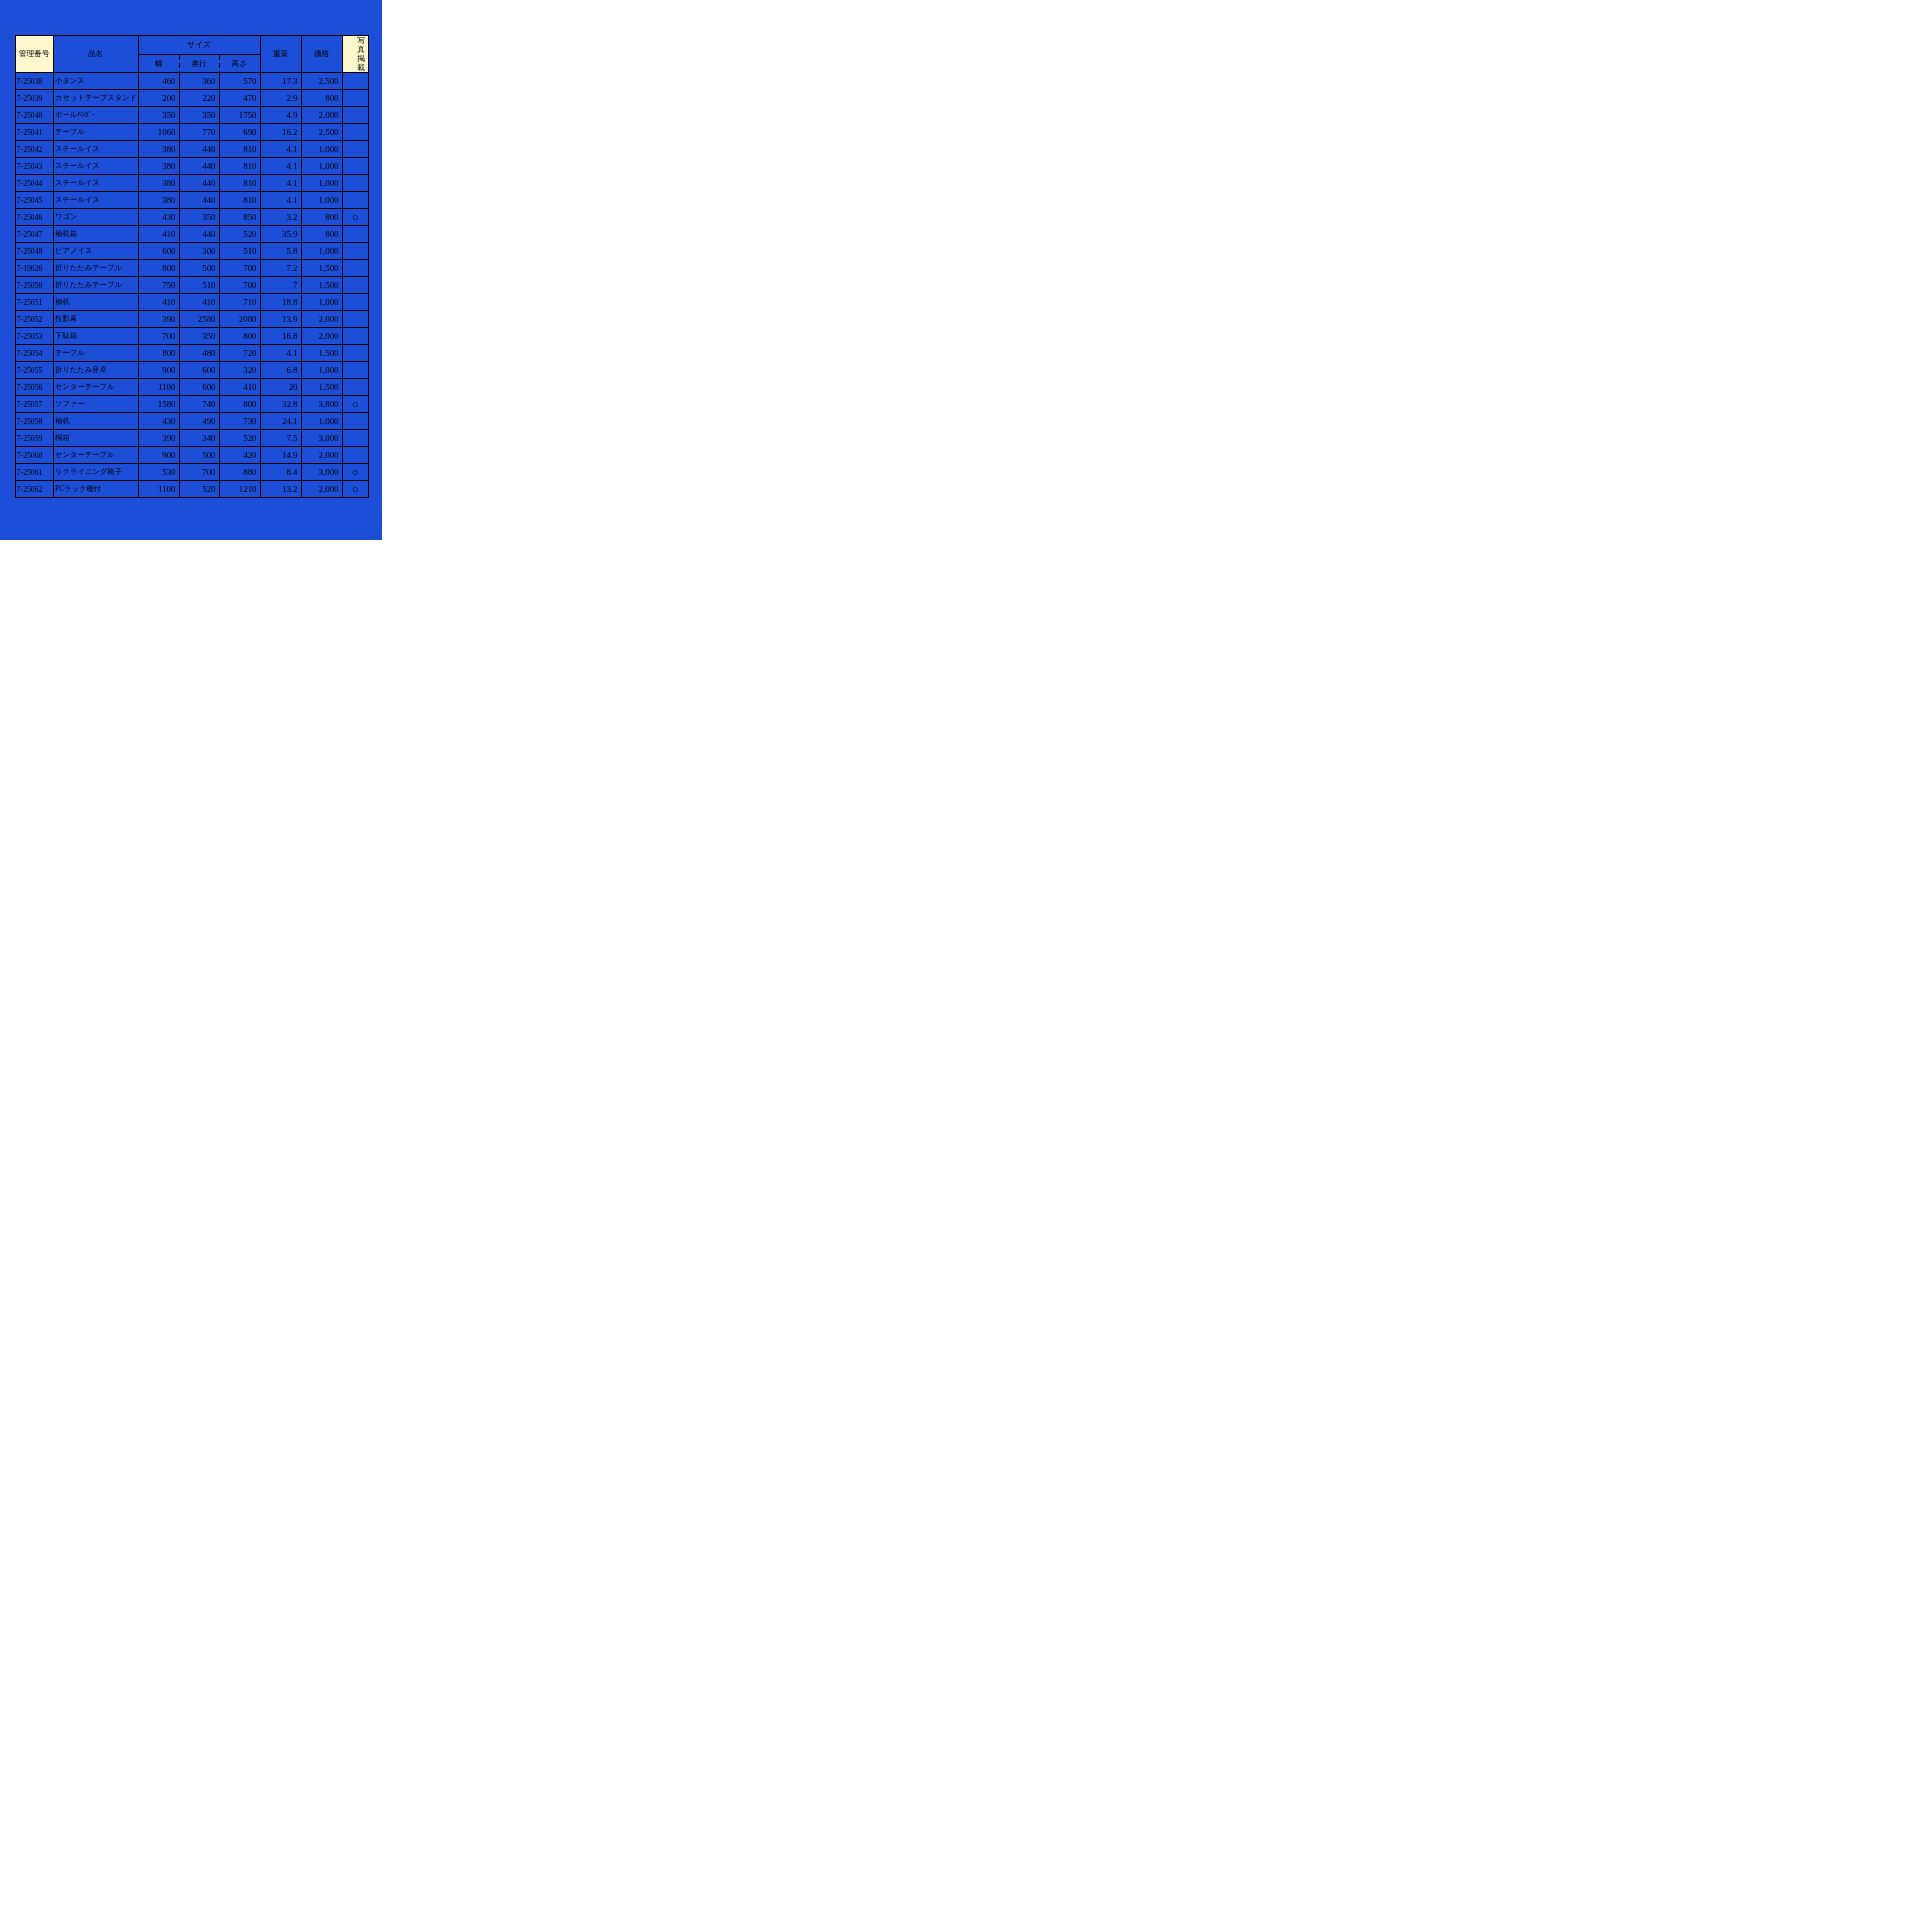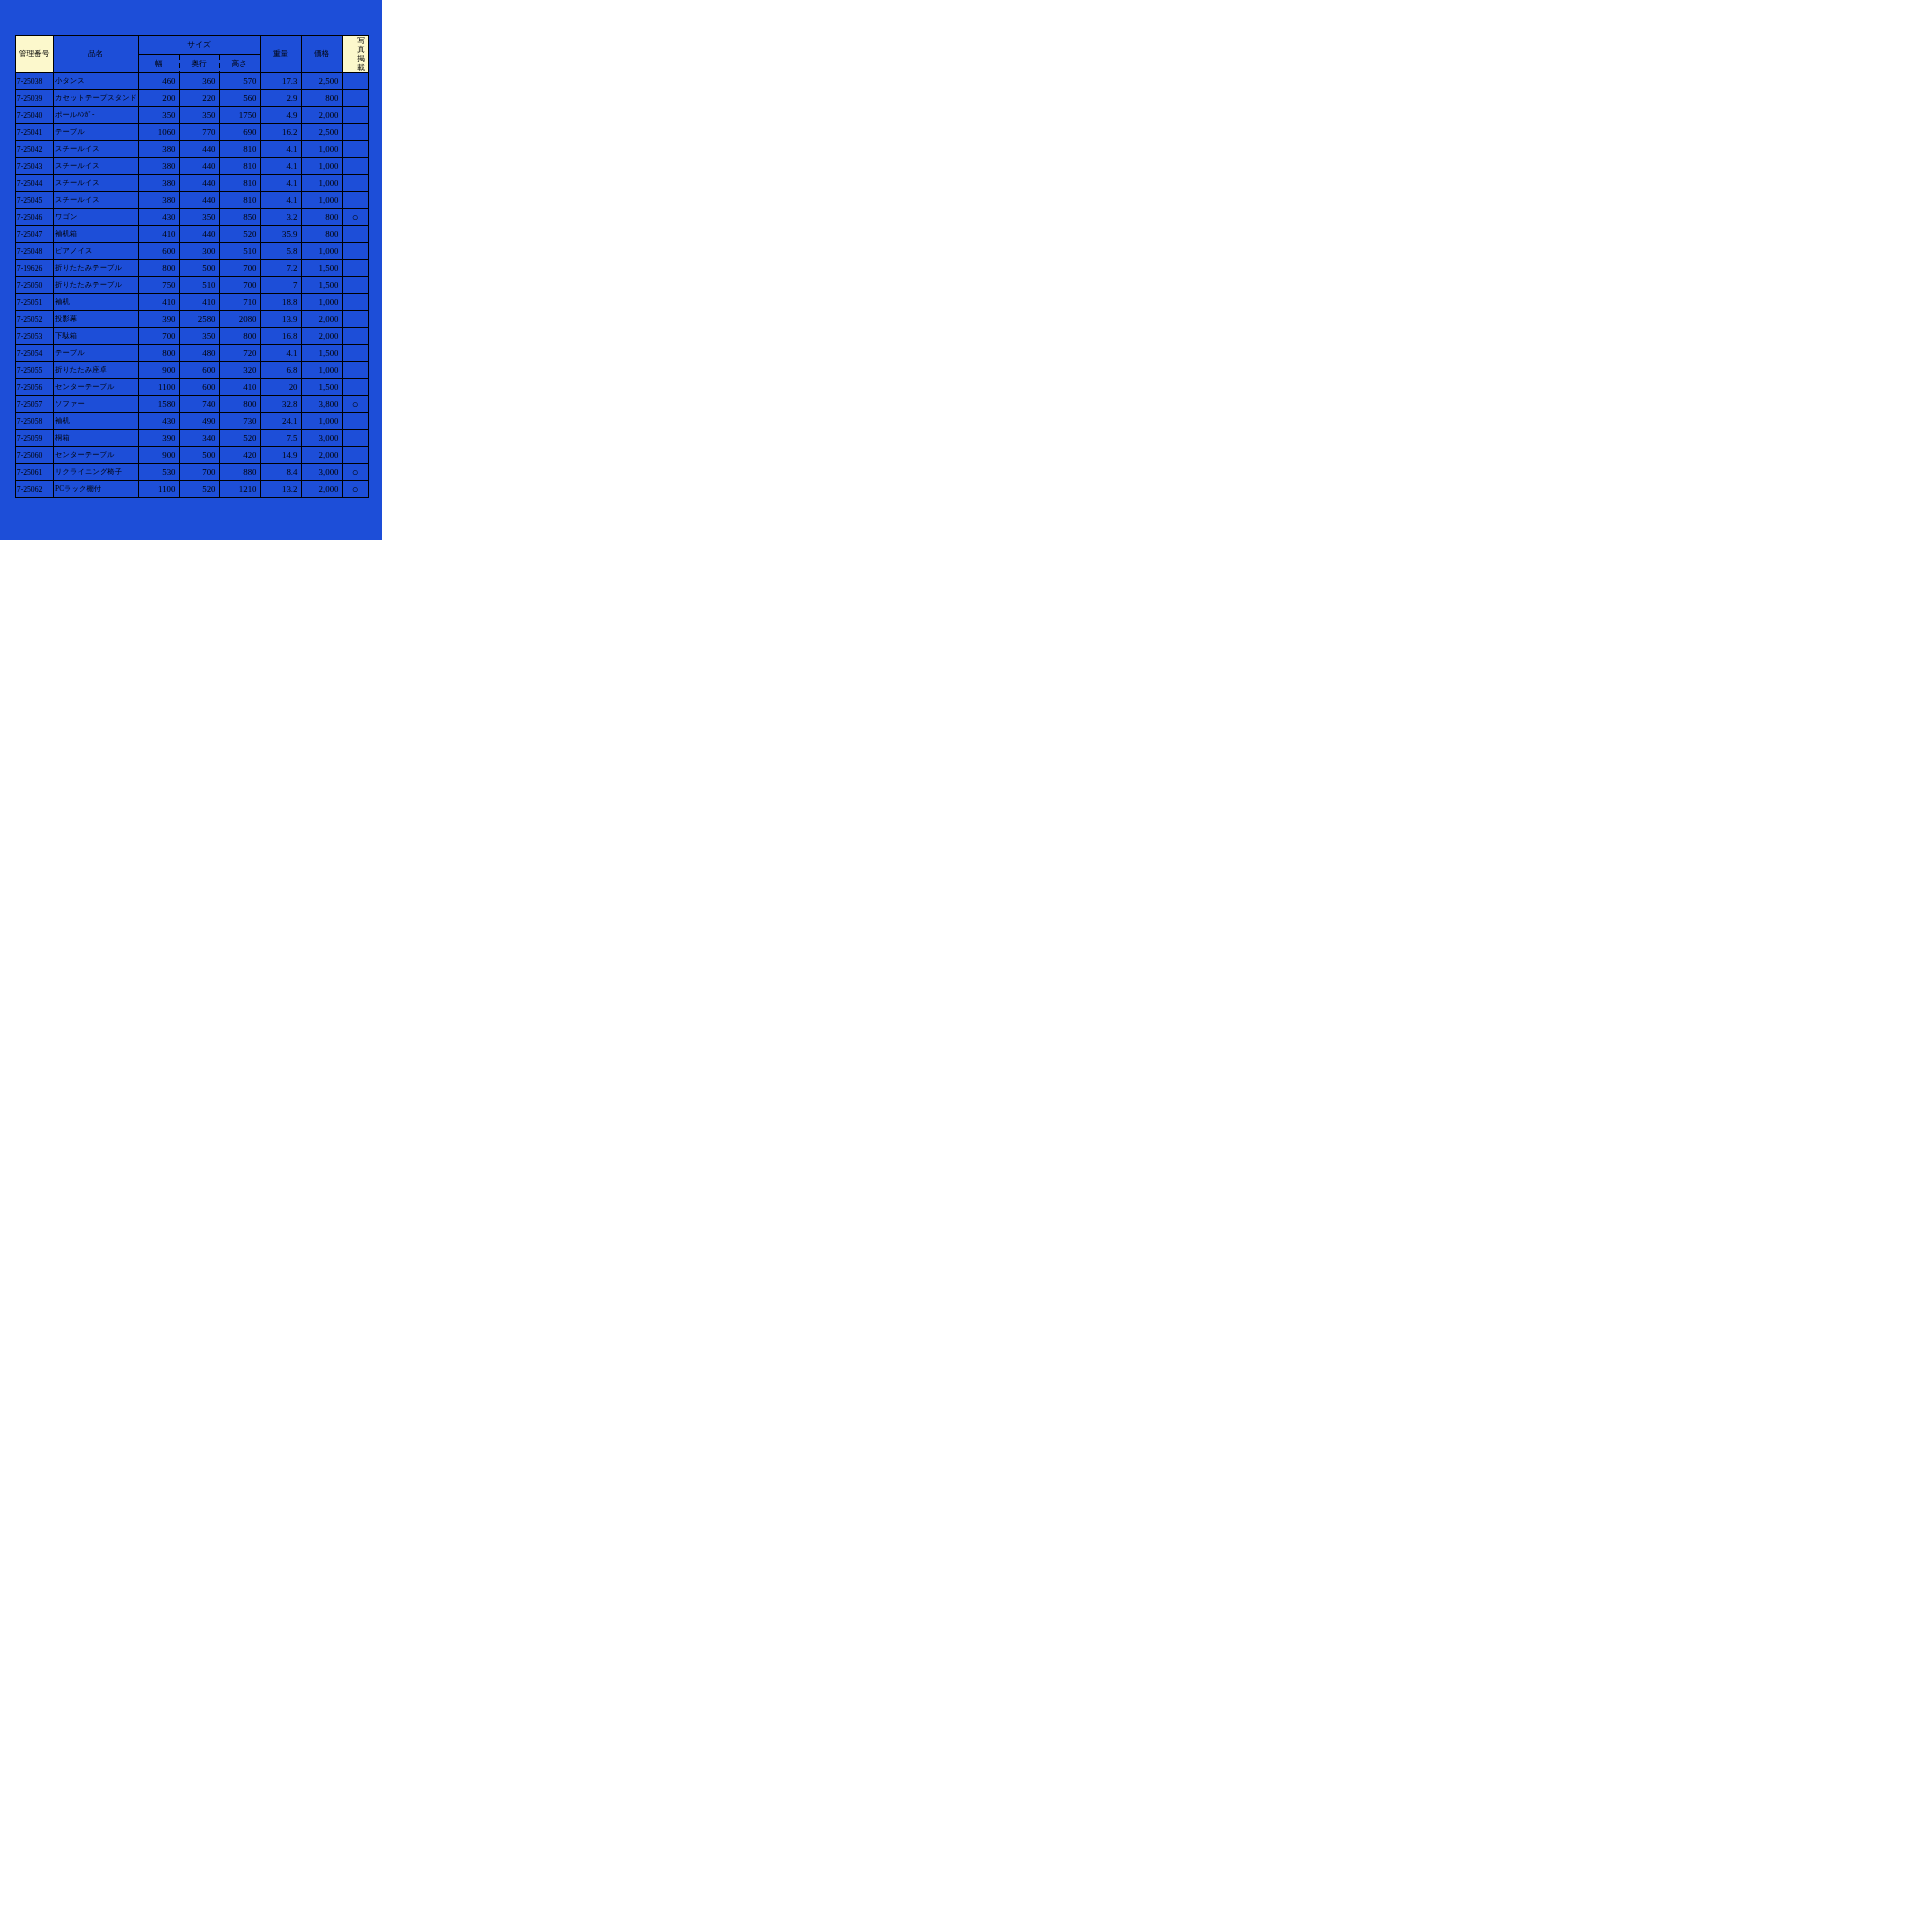--- a/index.html
+++ b/index.html
@@ -109,21 +109,21 @@
     <td class="c-num">570</td>
     <td class="c-num">17.3</td>
     <td class="c-num">2,500</td>
     <td class="c-photo"></td>
   </tr>
         <tr>
     <td class="c-id">7-25039</td>
     <td class="c-name">カセットテープスタンド</td>
     <td class="c-num">200</td>
     <td class="c-num">220</td>
-    <td class="c-num">560</td>
+    <td class="c-num">470</td>
     <td class="c-num">2.9</td>
     <td class="c-num">800</td>
     <td class="c-photo"></td>
   </tr>
         <tr>
     <td class="c-id">7-25040</td>
     <td class="c-name">ポールﾊﾝｶﾞ-</td>
     <td class="c-num">350</td>
     <td class="c-num">350</td>
     <td class="c-num">1750</td>

